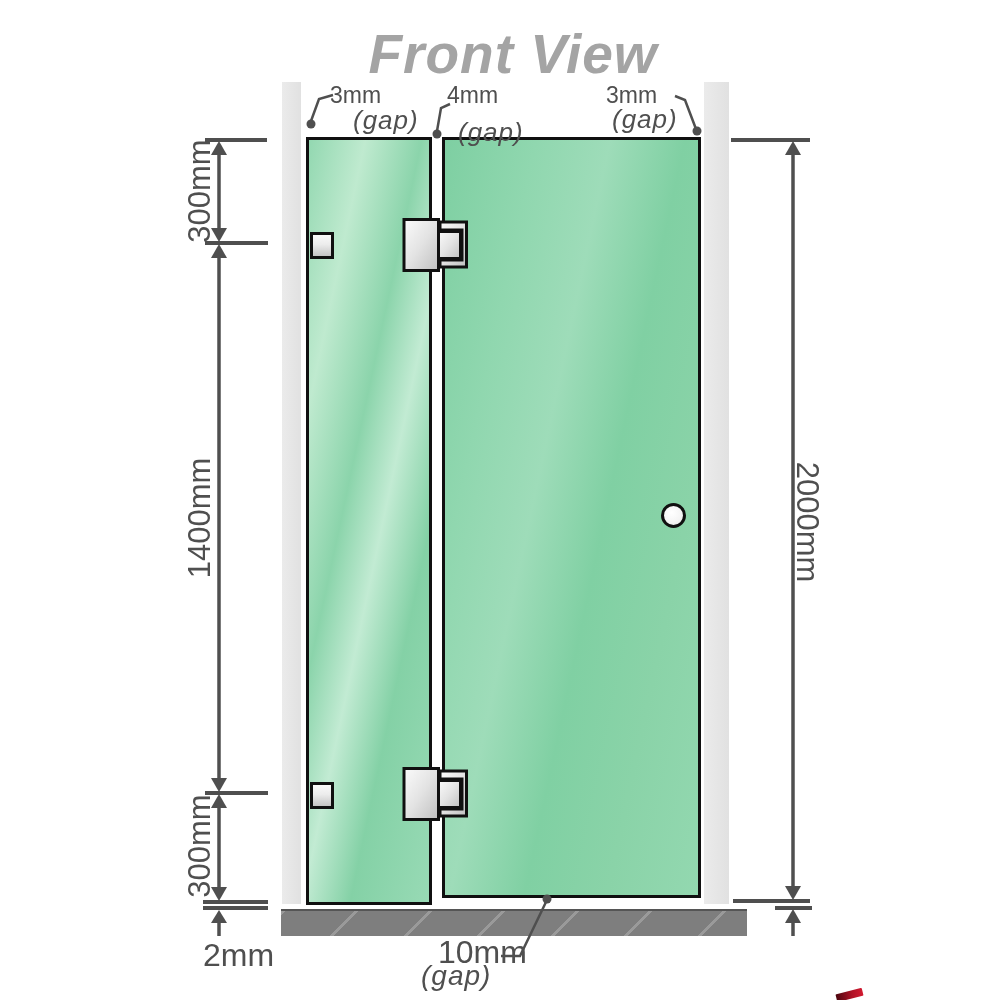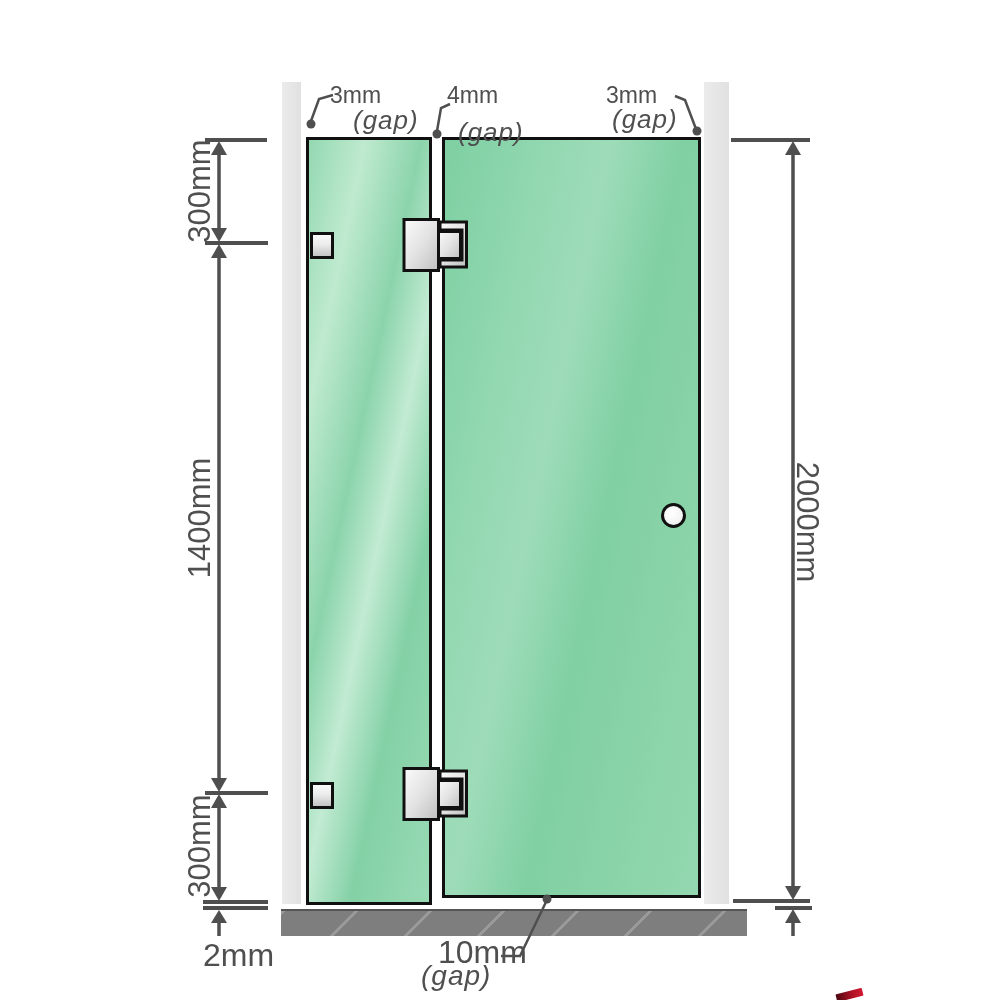--- a/index.html
+++ b/index.html
@@ -58,20 +58,21 @@
     position:absolute;left:836px;top:991px;width:27px;height:8px;
     background:linear-gradient(100deg,#4a060f 0%,#b01226 60%,#d41a31 100%);
     transform:rotate(-14deg);border-radius:1px;
   }
 </style>
 </head>
 <body>
 
 <div class="canvas">
 
+  <div class="title">Front View</div>
 
   <div class="wall wall-left"></div>
   <div class="wall wall-right"></div>
   <div class="base"></div>
   <div class="panel fixed-panel"></div>
   <div class="panel door-panel"></div>
   <div class="knob"></div>
   <div class="bracket bracket-top"></div>
   <div class="bracket bracket-bottom"></div>
 

